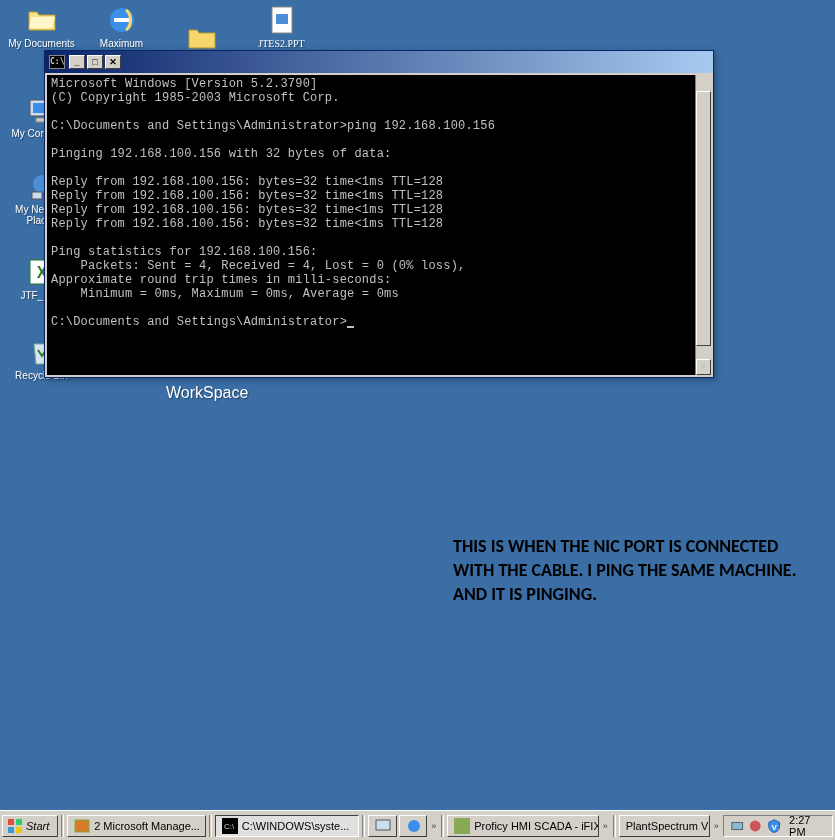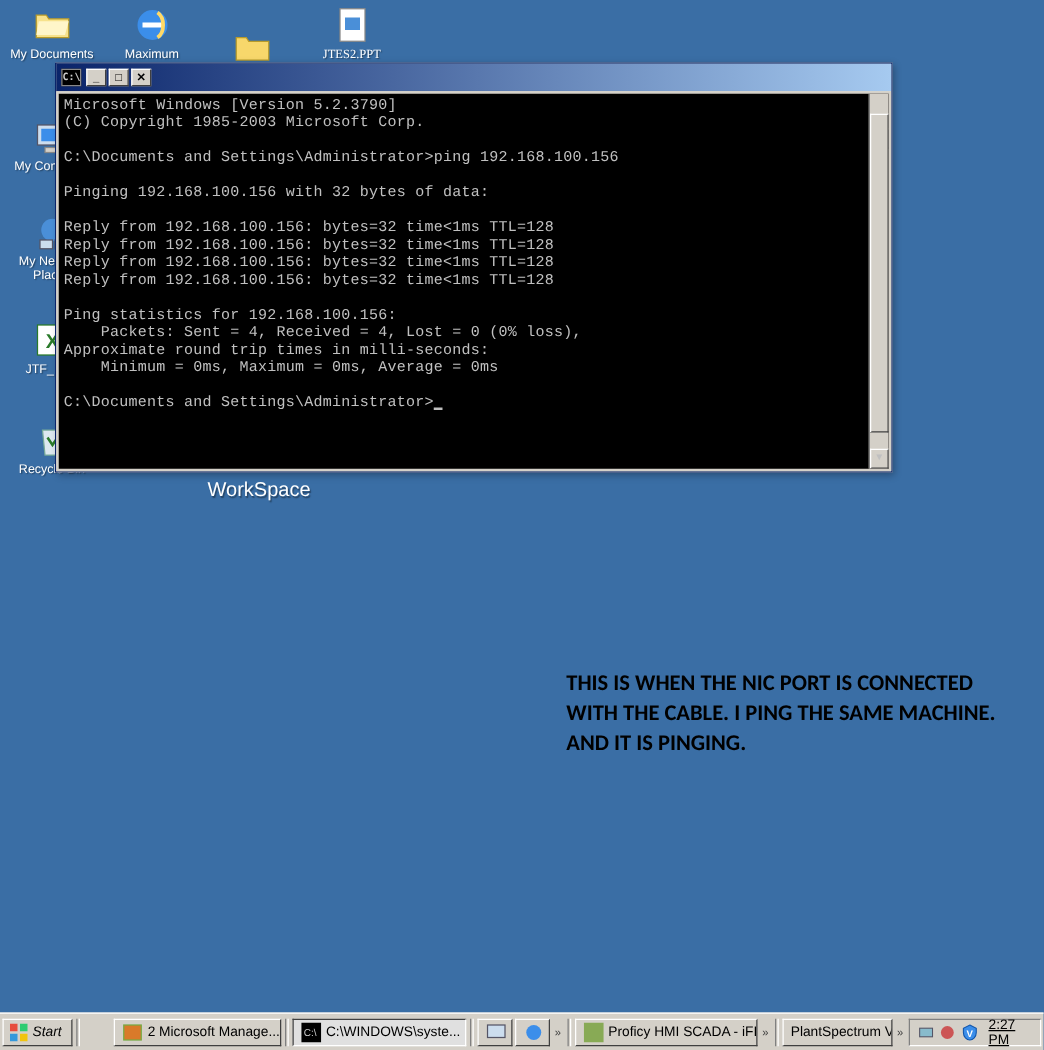--- a/index.html
+++ b/index.html
@@ -222,21 +222,21 @@
     border: 1px solid #808080;
     border-right-color: #fff;
     border-bottom-color: #fff;
     display: flex;
     align-items: center;
     padding: 0 6px;
     gap: 4px;
     margin-left: auto;
   }
   .tray-icon { width: 16px; height: 16px; }
-  .clock { font-size: 11px; padding-left: 4px; text-decoration: underline; }
+  .clock { font-size: 11px; padding-left: 4px; }
   .workspace-label {
     position: absolute;
     left: 166px;
     top: 360px;
     color: #fff;
     font-size: 16px;
     text-shadow: 1px 1px 1px rgba(0,0,0,0.4);
     margin-top: 24px;
   }
 </style>
@@ -347,21 +347,21 @@
   <div class="start-btn">
     <svg class="win-logo" viewBox="0 0 16 16">
       <rect x="1" y="1" width="6" height="6" fill="#e74c3c"></rect>
         <rect x="9" y="1" width="6" height="6" fill="#2ecc71"></rect>
       <rect x="1" y="9" width="6" height="6" fill="#3498db"></rect>
         <rect x="9" y="9" width="6" height="6" fill="#f1c40f"></rect>
     </svg>
     <span>Start</span>
   </div>
   <div class="tb-sep"></div>
-  <div class="task-btn" style="width:150px;margin-left:24px;">
+  <div class="task-btn" style="width:150px;">
     <svg class="task-icon" viewBox="0 0 16 16">
         <rect x="1" y="2" width="14" height="12" fill="#d97a2a" stroke="#7a4"></rect>
       </svg>
     <span>2 Microsoft Manage...</span>
     <span style="margin-left:auto;font-size:8px;">▼</span>
   </div>
   <div class="tb-sep"></div>
   <div class="task-btn active" style="width:156px;">
     <svg class="task-icon" viewBox="0 0 16 16">
         <rect width="16" height="16" fill="#000"></rect>

